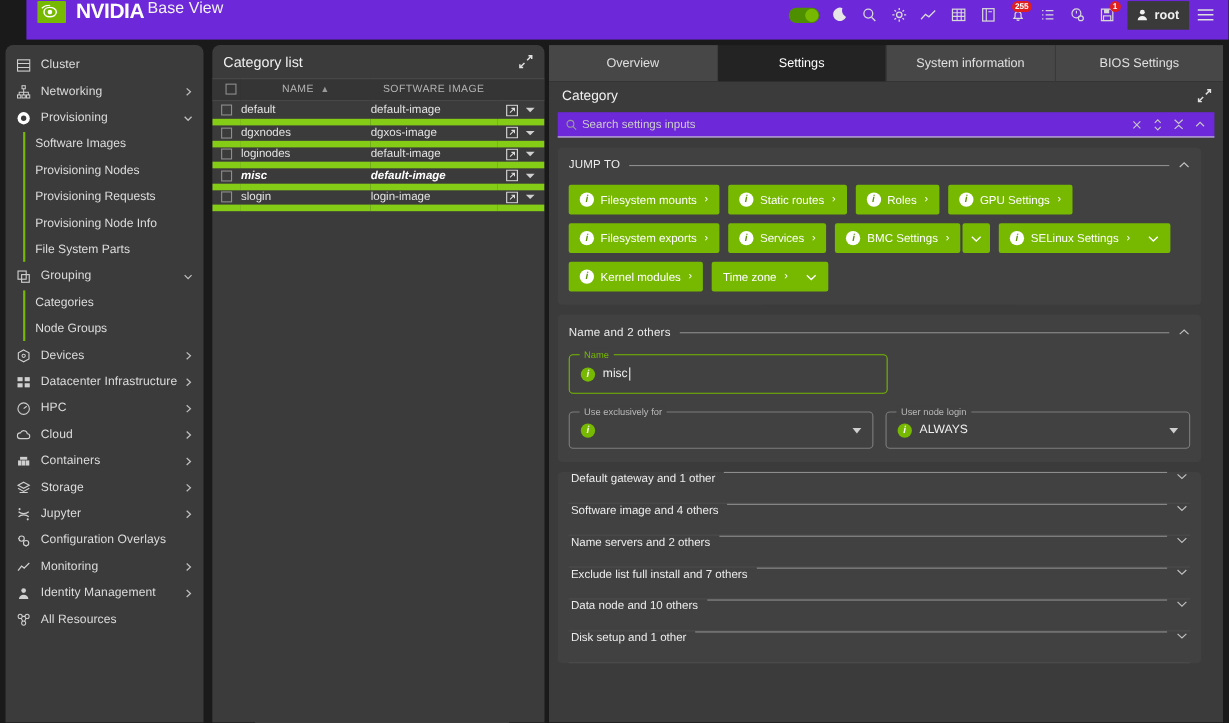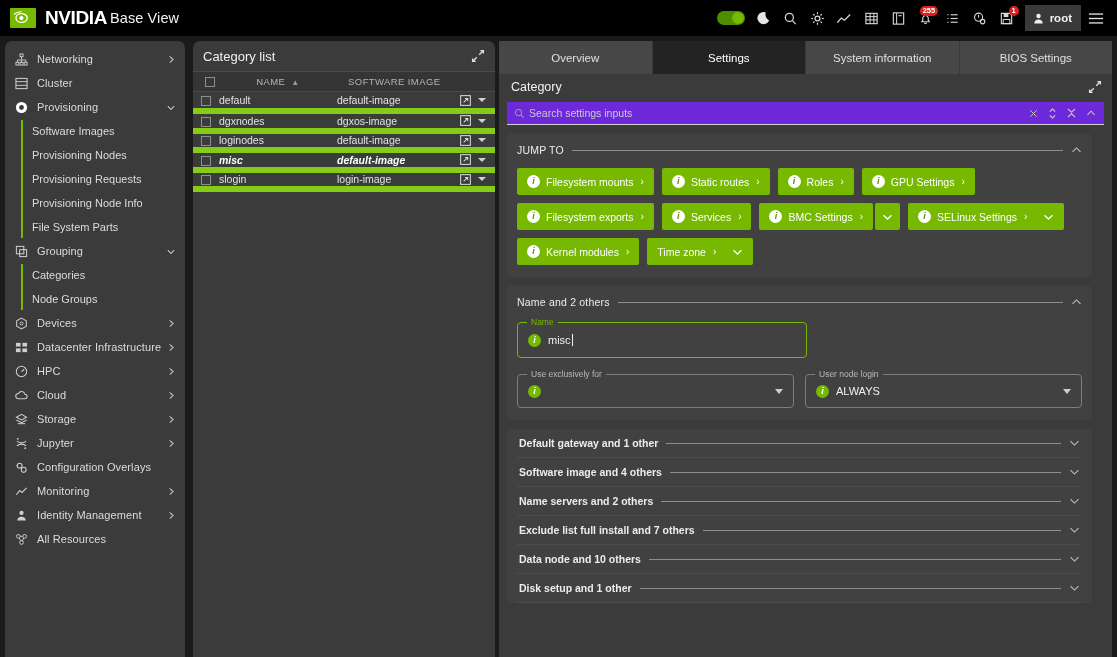--- a/index.html
+++ b/index.html
@@ -7,22 +7,22 @@
     width: 1117px; height: 657px;
     background: #1a1a1a;
     font-family: "Liberation Sans", sans-serif;
     overflow: hidden;
     color: #e8e8e8;
   }
   .app { position: relative; width: 1117px; height: 657px; display: flex; flex-direction: column; }
 
   
   .topbar {
-    height: 36px; min-height: 36px; background: #000000;
-    display: flex; align-items: center; padding: 0 8px 0 10px;
+    height: 36px; min-height: 36px; background: #6d28d9;
+    display: flex; align-items: flex-start; padding: 0 8px 0 10px; margin-left: 24px;
   }
   .logo-wrap { display: flex; align-items: center; gap: 9px; }
   .nv-eye {
     width: 26px; height: 20px; background: #76b900;
     display: flex; align-items: center; justify-content: center;
     border-radius: 1px;
   }
   .nv-eye svg { display: block; }
   .nv-word {
     font-size: 19px; font-weight: bold; letter-spacing: -0.4px;
@@ -196,22 +196,22 @@
     justify-content: center; font-style: italic; margin-right: 7px; line-height: 1;
   }
   .fval { font-size: 11px; color: #f0f0f0; }
   .caret-text { display: inline-block; width: 1px; height: 12px; background: #f0f0f0; margin-left: 1px; vertical-align: -2px; }
   .name-field { width: 290px; height: 36px; }
   .two-col { display: flex; gap: 11px; margin-top: 16px; }
   .two-col .field-outline { flex: 1; }
   .dd-caret { margin-left: auto; width: 0; height: 0; border-left: 4px solid transparent; border-right: 4px solid transparent; border-top: 5px solid #cfcfcf; }
 
   .acc-row {
-    display: flex; align-items: center; gap: 8px; height: 29px; cursor: pointer;
-    border-bottom: 1px solid #4c4c4c; padding: 0 2px; font-weight: bold;
+    display: flex; gap: 8px; height: 29px; cursor: pointer;
+    border-bottom: 1px solid #4c4c4c; padding: 0 2px;
   }
   .acc-title { font-size: 10.5px; color: #ececec; white-space: nowrap; }
   .acc-rule { flex: 1; height: 1px; background: #8d8d8d; }
   .acc-chev { color: #c0c0c0; display: flex; }
   .accordions { background: #414141; border-radius: 4px; margin-top: 9px; padding: 0 10px; }
 </style>
 </head>
 <body>
 
 <div class="app">
@@ -330,43 +330,43 @@
       </div>
     </div>
   </div>
 
   <div class="body">
 
     <div class="sidebar">
       <div class="nav-item">
         <span class="nav-ico">
           <svg width="13" height="13" viewBox="0 0 14 14">
+              <rect x="1" y="1.5" width="12" height="11" fill="none" stroke="#cfcfcf" stroke-width="1.1"></rect>
+              <line x1="1" y1="5" x2="13" y2="5" stroke="#cfcfcf" stroke-width="1"></line>
+              <line x1="1" y1="9" x2="13" y2="9" stroke="#cfcfcf" stroke-width="1"></line>
+            </svg>
+        </span>
+        <span class="nav-label">Cluster</span>
+      </div>
+      <div class="nav-item">
+        <span class="nav-ico">
+          <svg width="13" height="13" viewBox="0 0 14 14">
               <rect x="5.4" y="1" width="3.2" height="3" fill="none" stroke="#cfcfcf" stroke-width="1"></rect>
               <rect x="1" y="10" width="3.2" height="3" fill="none" stroke="#cfcfcf" stroke-width="1"></rect>
               <rect x="5.4" y="10" width="3.2" height="3" fill="none" stroke="#cfcfcf" stroke-width="1"></rect>
               <rect x="9.8" y="10" width="3.2" height="3" fill="none" stroke="#cfcfcf" stroke-width="1"></rect>
               <path d="M7 4v3M2.6 10V7.5h9V10M7 7.5v2.5" fill="none" stroke="#cfcfcf" stroke-width="1"></path>
             </svg>
         </span>
         <span class="nav-label">Networking</span>
         <span class="nav-chev">
           <svg width="9" height="9" viewBox="0 0 10 10">
               <path d="M3 1.5 L6.8 5 L3 8.5" fill="none" stroke="#bdbdbd" stroke-width="1.3"></path>
             </svg>
         </span>
-      </div>
-      <div class="nav-item">
-        <span class="nav-ico">
-          <svg width="13" height="13" viewBox="0 0 14 14">
-              <rect x="1" y="1.5" width="12" height="11" fill="none" stroke="#cfcfcf" stroke-width="1.1"></rect>
-              <line x1="1" y1="5" x2="13" y2="5" stroke="#cfcfcf" stroke-width="1"></line>
-              <line x1="1" y1="9" x2="13" y2="9" stroke="#cfcfcf" stroke-width="1"></line>
-            </svg>
-        </span>
-        <span class="nav-label">Cluster</span>
       </div>
       <div class="nav-item">
         <span class="nav-ico">
           <svg width="13" height="13" viewBox="0 0 14 14">
               <circle cx="7" cy="7" r="6" fill="#ffffff"></circle>
               <circle cx="7" cy="7" r="2.6" fill="#3b3b3b"></circle>
             </svg>
         </span>
         <span class="nav-label">Provisioning</span>
         <span class="nav-chev">
@@ -459,20 +459,36 @@
             </svg>
           </span>
       </div>
       <div class="nav-item">
         <span class="nav-ico">
           <svg width="13" height="13" viewBox="0 0 14 14">
               <path d="M3.4 10.5h7.2a2.4 2.4 0 0 0 0-4.8 3.5 3.5 0 0 0-6.7-.8 2.4 2.4 0 0 0-.5 5.6z" fill="none" stroke="#cfcfcf" stroke-width="1.1"></path>
             </svg>
         </span>
         <span class="nav-label">Cloud</span>
+        <span class="nav-chev">
+            <svg width="9" height="9" viewBox="0 0 10 10">
+              <path d="M3 1.5 L6.8 5 L3 8.5" fill="none" stroke="#bdbdbd" stroke-width="1.3"></path>
+            </svg>
+          </span>
+      </div>
+      <div class="nav-item">
+        <span class="nav-ico">
+          <svg width="13" height="13" viewBox="0 0 14 14">
+              <rect x="1.5" y="6" width="3.4" height="5" fill="#cfcfcf"></rect>
+              <rect x="5.3" y="6" width="3.4" height="5" fill="#cfcfcf"></rect>
+              <rect x="9.1" y="6" width="3.4" height="5" fill="#cfcfcf"></rect>
+              <rect x="3.5" y="2.5" width="7" height="2.8" fill="#cfcfcf"></rect>
+            </svg>
+        </span>
+        <span class="nav-label">Containers</span>
         <span class="nav-chev">
             <svg width="9" height="9" viewBox="0 0 10 10">
               <path d="M3 1.5 L6.8 5 L3 8.5" fill="none" stroke="#bdbdbd" stroke-width="1.3"></path>
             </svg>
           </span>
       </div>
       <div class="nav-item">
         <span class="nav-ico">
           <svg width="13" height="13" viewBox="0 0 14 14">
               <path d="M7 1.5 12.5 4.5 7 7.5 1.5 4.5z" fill="none" stroke="#cfcfcf" stroke-width="1.1"></path>

